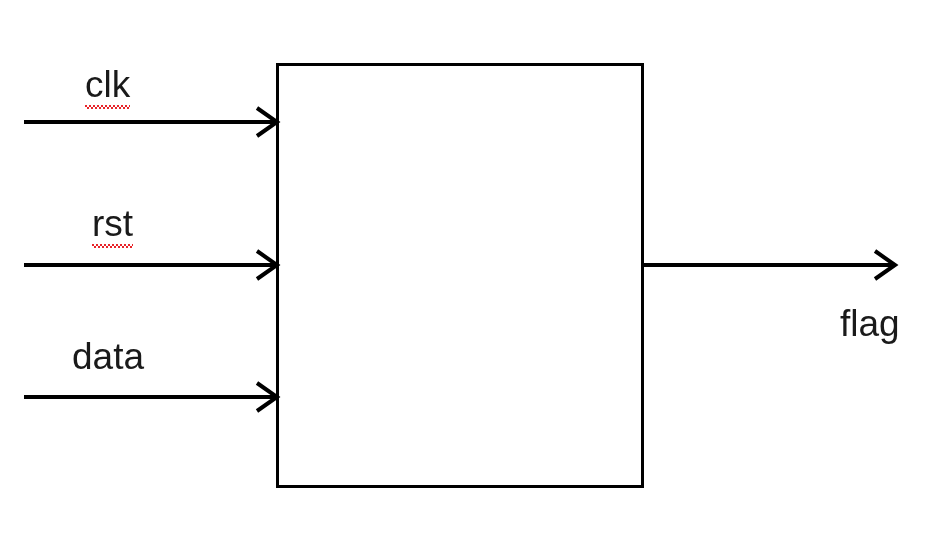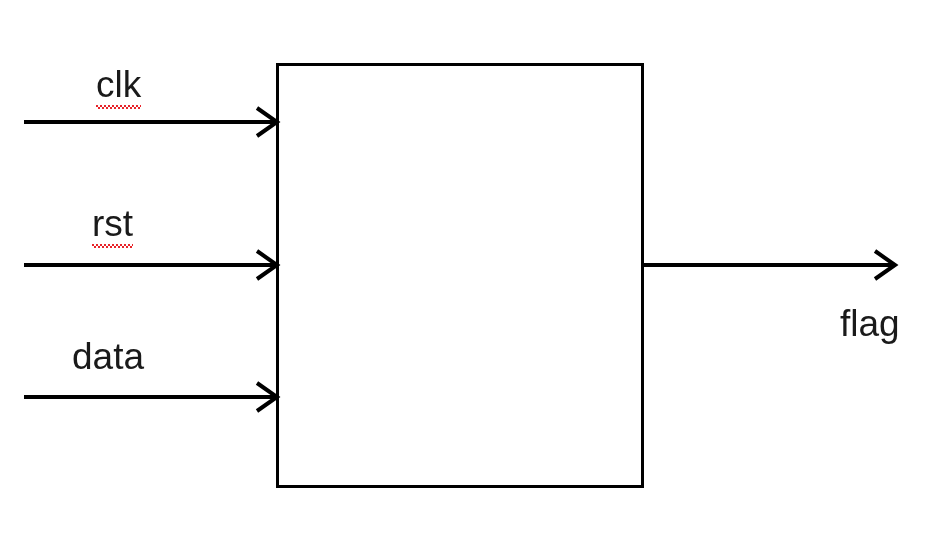--- a/index.html
+++ b/index.html
@@ -77,21 +77,21 @@
       <path d="M 257 383 L 277 397 L 257 411" fill="none" stroke="#000000" stroke-width="4" stroke-linecap="butt" stroke-linejoin="miter"></path>
     </g>
 
     <g>
       <line x1="643" y1="265" x2="894" y2="265" stroke="#000000" stroke-width="4"></line>
       <path d="M 875 251 L 895 265 L 875 279" fill="none" stroke="#000000" stroke-width="4" stroke-linecap="butt" stroke-linejoin="miter"></path>
     </g>
 
   </svg>
 
-  <div class="sig-label misspelled" style="left:96px; top:66px;">
+  <div class="sig-label misspelled" style="left:85px; top:66px;">
     <span class="txt">clk</span>
   </div>
 
   <div class="sig-label misspelled" style="left:92px; top:205px;">
     <span class="txt">rst</span>
   </div>
 
   <div class="sig-label" style="left:72px; top:338px;text-align:center;">
     <span class="txt">data</span>
   </div>

